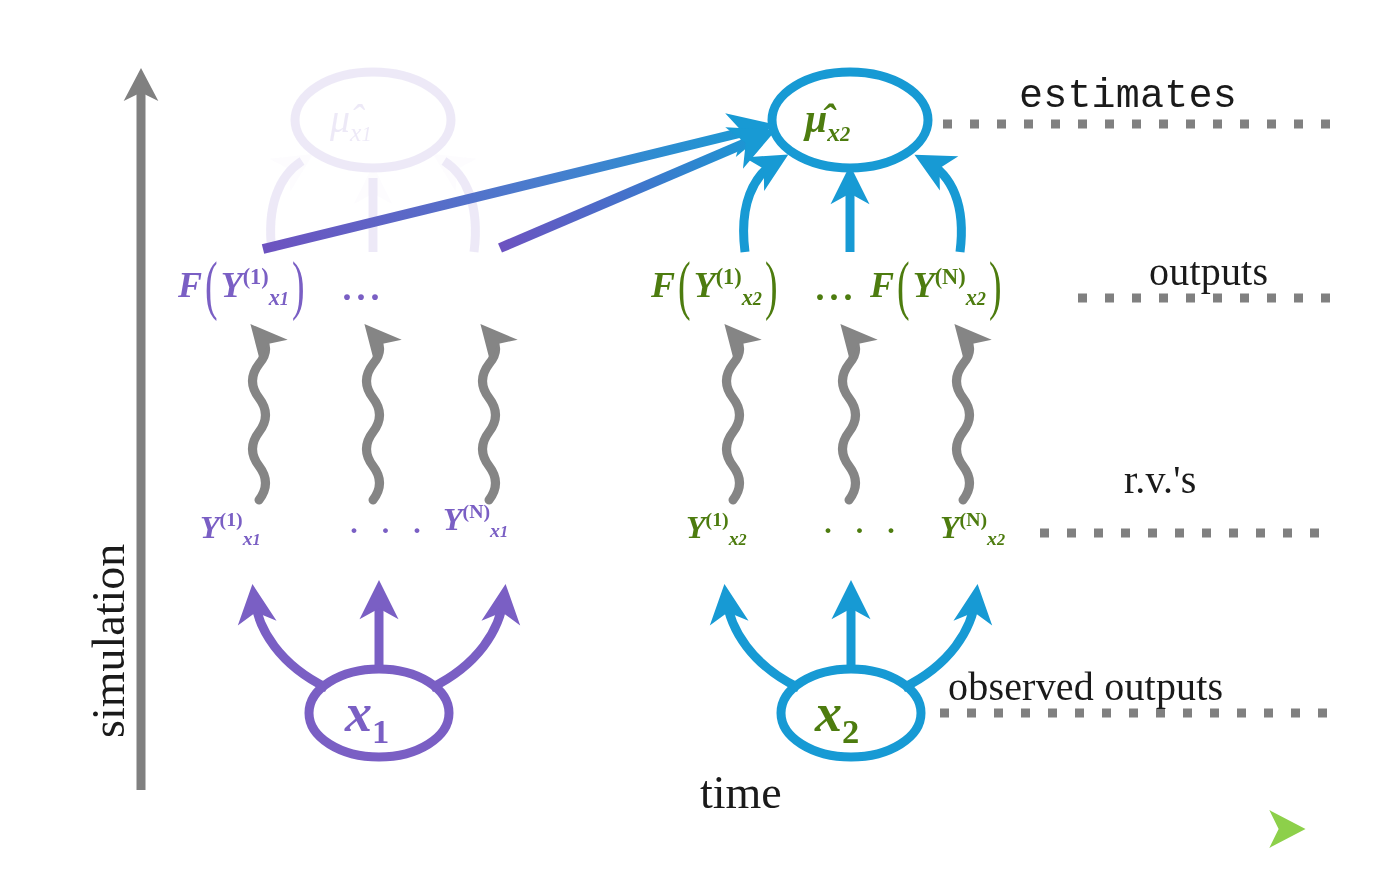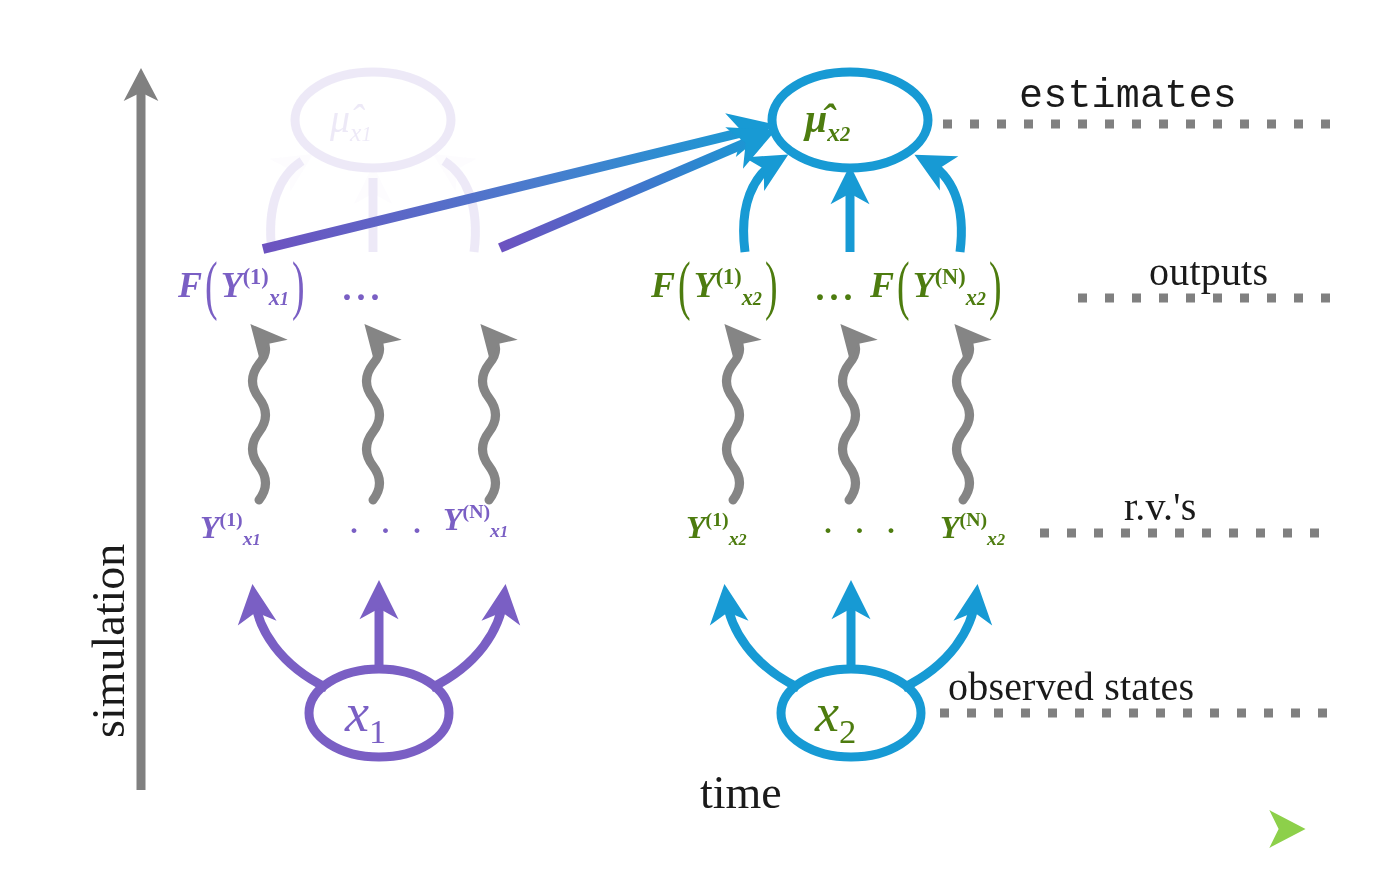--- a/index.html
+++ b/index.html
@@ -10,21 +10,21 @@
   }
   #stage{position:absolute;left:0;top:0;width:1385px;height:896px;}
   svg#canvas{position:absolute;left:0;top:0;width:1385px;height:896px;}
 
   .lbl{position:absolute;white-space:nowrap;font-family:"Liberation Serif","DejaVu Serif",serif;}
 
   
   .rowcap{font-size:40px;color:#1a1a1a;letter-spacing:0.2px;}
   .mathn{font-family:"Liberation Serif","DejaVu Serif",serif;font-style:italic;}
 
-  .node-lbl{font-size:54px;font-style:italic;font-weight:normal;}
+  .node-lbl{font-size:54px;font-style:italic;font-weight:bold;}
   .mu-lbl{font-size:40px;font-style:italic;}
 
   .fy{font-size:36px;font-weight:bold;font-style:italic;}
   .yv{font-size:32px;font-weight:bold;font-style:italic;}
 
   .sup{font-size:0.62em;vertical-align:super;font-style:normal;font-weight:bold;}
   .sub{font-size:0.62em;vertical-align:sub;font-style:italic;font-weight:bold;}
   .subn{font-size:0.64em;vertical-align:sub;font-style:italic;}
   .paren{font-weight:normal;font-style:normal;display:inline-block;
          transform:scaleY(1.75);font-size:1.05em;}
@@ -157,22 +157,22 @@
       <path d="M500,248 L762,136" fill="none" stroke="url(#diagGrad2)" stroke-width="10" marker-end="url(#mkDiag)"></path>
     </g>
   </svg>
 
   <div class="lbl sim-lbl axis-lbl" style="left:82px; top:738px; transform:rotate(-90deg);">simulation</div>
 
   <div class="lbl axis-lbl" style="left:700px; top:766px;">time</div>
 
   <div class="lbl rowcap" style="left:1019px; top:74px;font-family:Liberation Mono, monospace;">estimates</div>
   <div class="lbl rowcap" style="left:1122px; top:248px;margin-left:27px;">outputs</div>
-  <div class="lbl rowcap" style="left:1124px; top:483px;">r.v.'s</div>
-  <div class="lbl rowcap" style="left:948px; top:663px;">observed states</div>
+  <div class="lbl rowcap" style="left:1124px; top:456px;">r.v.'s</div>
+  <div class="lbl rowcap" style="left:948px; top:663px;">observed outputs</div>
 
   <div class="lbl mu-lbl faded" style="left:330px; top:95px;">
     <span class="mathn">μ̂</span><span class="subn">x<span style="font-size:0.8em;">1</span></span>
   </div>
 
   <div class="lbl mu-lbl cyan" style="left:805px; top:95px; font-weight:bold;">
     <span class="mathn" style="font-weight:bold;">μ̂</span><span class="subn" style="font-weight:bold;">x<span style="font-size:0.8em;">2</span></span>
   </div>
 
   <div class="lbl fy purple" style="left:178px; top:262px;text-align:center;">

